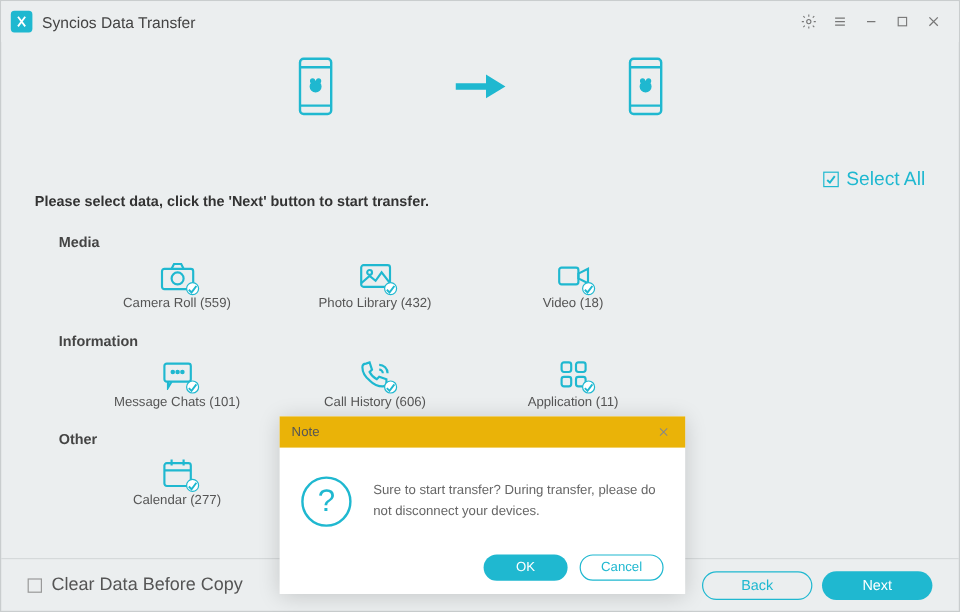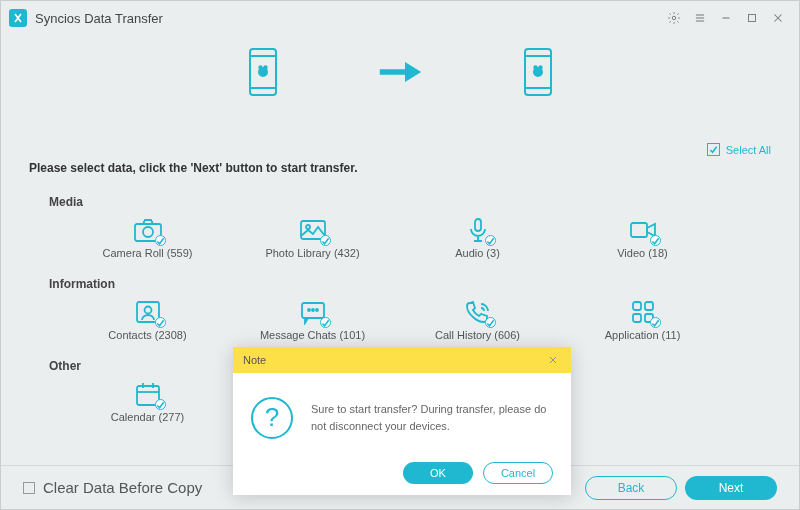--- a/index.html
+++ b/index.html
@@ -52,21 +52,21 @@
   .phone svg { width: 30px; height: 50px; }
   .arrow svg { width: 45px; height: 26px; }
   .instr-row {
     display: flex;
     align-items: center;
     padding: 6px 28px 4px;
   }
   .instr { font-size: 12px; font-weight: 600; color: #333; flex: 1; margin-top: 37px; }
   .select-all {
     display: flex; align-items: center; gap: 6px;
-    color: #1fb8d0; font-size: 11px; cursor: pointer;
+    color: #1fb8d0; font-size: 16px; cursor: pointer;
   }
   .select-all .chk {
     width: 13px; height: 13px;
     border: 1px solid #1fb8d0;
     display: flex; align-items: center; justify-content: center;
   }
   .select-all .chk svg { width: 9px; height: 9px; }
   .section-title {
     font-size: 12px; font-weight: 600; color: #444;
     padding: 16px 48px 6px;
@@ -130,21 +130,21 @@
   .dialog {
     position: absolute;
     left: 232px; top: 346px;
     width: 338px; height: 148px;
     background: #fff;
     box-shadow: 0 2px 18px rgba(0,0,0,0.18);
     display: flex; flex-direction: column;
   }
   .dialog .hdr {
     height: 26px;
-    background: #fde047;
+    background: #eab308;
     display: flex; align-items: center;
     padding: 4px 10px;
     font-size: 11px; color: #555;
   }
   .dialog .hdr .spacer { flex: 1; }
   .dialog .hdr .close { cursor: pointer; color: #888; width:16px; display:flex; align-items:center; justify-content:center;}
   .dialog .body {
     flex: 1;
     display: flex;
     align-items: center;
@@ -276,64 +276,35 @@
             <svg viewBox="0 0 10 10" stroke="#1fb8d0" stroke-width="1.8" fill="none">
               <path d="M1.5 5.5 L4 8 L8.5 2"></path>
             </svg>
           </div>
       </div>
       <div class="label">Photo Library (432)</div>
     </div>
     <div class="item">
       <div class="icon">
         <svg viewBox="0 0 30 26" fill="none" stroke="#1fb8d0" stroke-width="1.8">
-            <rect x="12" y="2" width="6" height="12" rx="3"></rect>
-            <path d="M8 12 a7 7 0 0 0 14 0 M15 19 v5 M11 24 h8"></path>
-          </svg>
-        <div class="check-badge">
-            <svg viewBox="0 0 10 10" stroke="#1fb8d0" stroke-width="1.8" fill="none">
-              <path d="M1.5 5.5 L4 8 L8.5 2"></path>
-            </svg>
-          </div>
-      </div>
-      <div class="label">Audio (3)</div>
-    </div>
-    <div class="item">
-      <div class="icon">
-        <svg viewBox="0 0 30 26" fill="none" stroke="#1fb8d0" stroke-width="1.8">
             <rect x="3" y="6" width="16" height="14" rx="2"></rect>
             <path d="M19 11 l8-4 v12 l-8-4 z"></path>
           </svg>
         <div class="check-badge">
             <svg viewBox="0 0 10 10" stroke="#1fb8d0" stroke-width="1.8" fill="none">
               <path d="M1.5 5.5 L4 8 L8.5 2"></path>
             </svg>
           </div>
       </div>
       <div class="label">Video (18)</div>
     </div>
   </div>
 
   <div class="section-title">Information</div>
   <div class="items-row">
-    <div class="item">
-      <div class="icon">
-        <svg viewBox="0 0 30 26" fill="none" stroke="#1fb8d0" stroke-width="1.8">
-            <rect x="4" y="3" width="22" height="20" rx="2"></rect>
-            <circle cx="15" cy="11" r="3.5"></circle>
-            <path d="M9 21 a6 5 0 0 1 12 0"></path>
-          </svg>
-        <div class="check-badge">
-            <svg viewBox="0 0 10 10" stroke="#1fb8d0" stroke-width="1.8" fill="none">
-              <path d="M1.5 5.5 L4 8 L8.5 2"></path>
-            </svg>
-          </div>
-      </div>
-      <div class="label">Contacts (2308)</div>
-    </div>
     <div class="item">
       <div class="icon">
         <svg viewBox="0 0 30 26" fill="none" stroke="#1fb8d0" stroke-width="1.8">
             <rect x="4" y="4" width="22" height="15" rx="2"></rect>
             <path d="M10 19 l-3 5 v-5"></path>
             <circle cx="11" cy="11" r="1" fill="#1fb8d0"></circle>
             <circle cx="15" cy="11" r="1" fill="#1fb8d0"></circle>
             <circle cx="19" cy="11" r="1" fill="#1fb8d0"></circle>
           </svg>
         <div class="check-badge">

